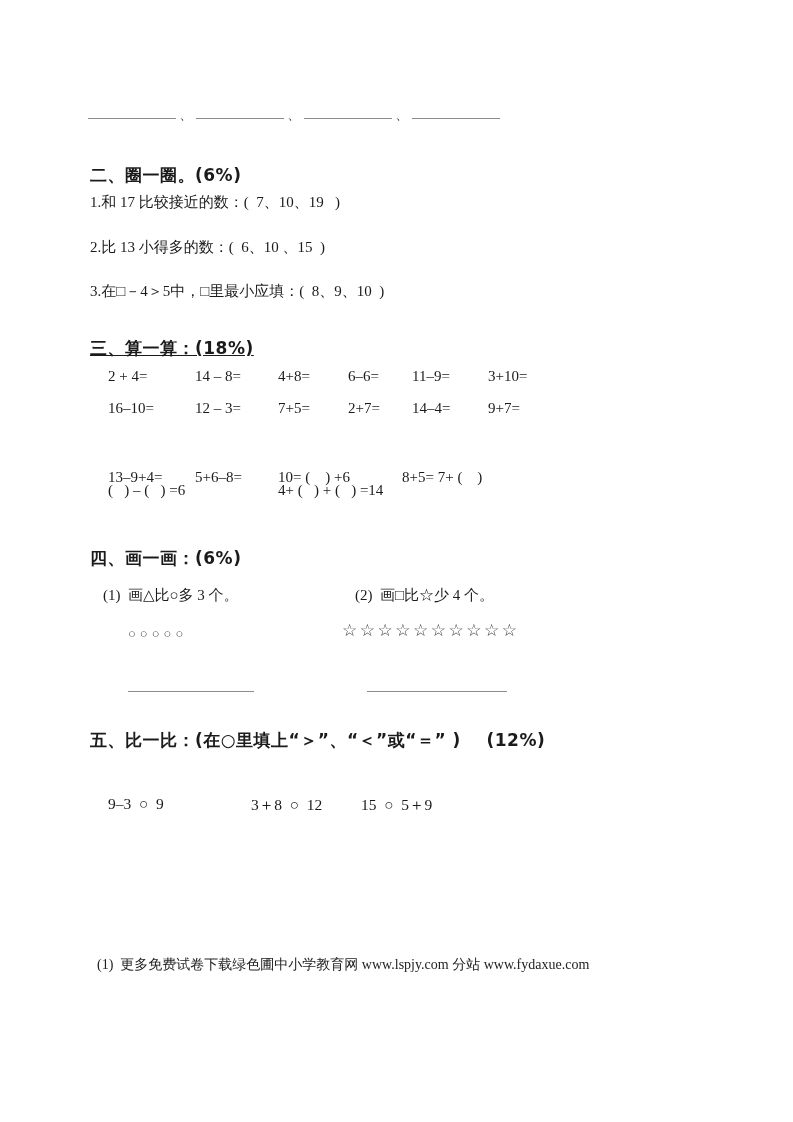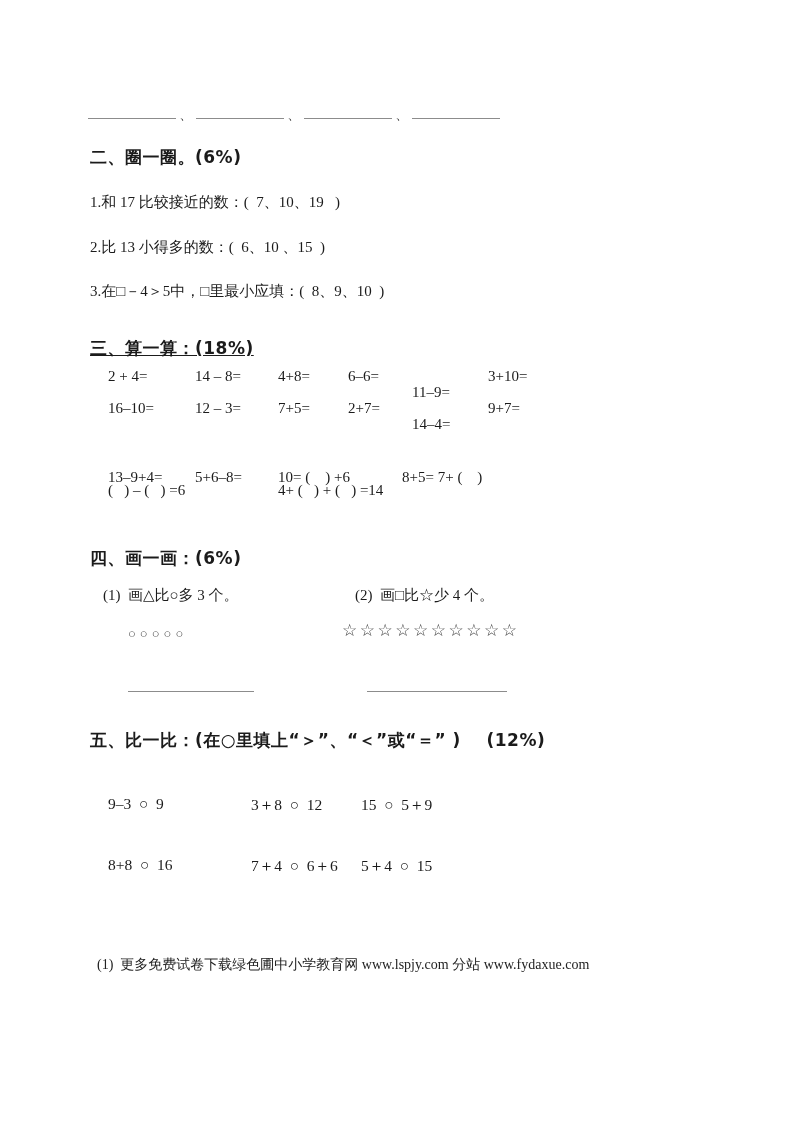--- a/index.html
+++ b/index.html
@@ -25,21 +25,21 @@
   .blank {
     display: inline-block;
     width: 88px;
     height: 14px;
     border-bottom: 1px solid #8c8c8c;
   }
   .sep { font-size: 14px; padding: 0 3px; color: #333; }
   .calc-row { position: absolute; left: 108px; display: flex; font-size: 15px; }
   .calc-row > span { white-space: pre; }
   .cw0 { width: 87px; } .cw1 { width: 83px; } .cw2 { width: 70px; }
-  .cw3 { width: 64px; } .cw4 { width: 76px; margin-top: 16px; }
+  .cw3 { width: 64px; } .cw4 { width: 76px; }
   .cw5 { width: 87px; } .cw6 { width: 83px; } .cw7 { width: 124px; }
   .cw8 { width: 170px; }
   .cmp-row { position: absolute; left: 108px; display: flex; font-size: 15.5px; }
   .cmp-row > span { white-space: pre; }
   .pw0 { width: 107px; } .pw1 { width: 110px; margin-left: 36px; }
   .shapes-circles { font-size: 13px; letter-spacing: 4px; color: #454545; }
   .shapes-stars { font-size: 17px; letter-spacing: 2.5px; color: #454545; }
   .draw-blank {
     position: absolute;
     height: 14px;
@@ -49,21 +49,21 @@
 </style>
 </head>
 <body>
 
 <div class="page">
 
   <div class="abs top-blanks">
     <span class="blank"></span><span class="sep">、</span><span class="blank"></span><span class="sep">、</span><span class="blank"></span><span class="sep">、</span><span class="blank"></span>
   </div>
 
-  <div class="abs heading" style="left:90px; top:146px;">二、圈一圈。(6%)</div>
+  <div class="abs heading" style="left:90px; top:164px;">二、圈一圈。(6%)</div>
   <div class="abs body-text" style="left:90px; top:193px;">1.和 17 比较接近的数：(  7、10、19   )</div>
   <div class="abs body-text" style="left:90px; top:238px;text-align:right;">2.比 13 小得多的数：(  6、10 、15  )</div>
   <div class="abs body-text" style="left:90px; top:282px;">3.在□－4＞5中，□里最小应填：(  8、9、10  )</div>
 
   <div class="abs heading" style="left:90px; top:337px;text-decoration:underline;">三、算一算：(18%)</div>
   <div class="calc-row" style="top:368px;">
     <span class="cw0">2 + 4=</span>
     <span class="cw1">14 – 8=</span>
     <span class="cw2">4+8=</span>
     <span class="cw3">6–6=</span>
@@ -96,21 +96,16 @@
   <div class="abs shapes-stars" style="left:342px; top:620px;">☆☆☆☆☆☆☆☆☆☆</div>
   <div class="draw-blank" style="left:128px; top:677px; width:126px;"></div>
   <div class="draw-blank" style="left:367px; top:677px; width:140px;"></div>
 
   <div class="abs heading" style="left:90px; top:729px;">五、比一比：(在○里填上“＞”、“＜”或“＝” )    (12%)</div>
   <div class="cmp-row" style="top:795px;">
     <span class="pw0">9–3  ○  9</span>
     <span class="pw1">3＋8  ○  12</span>
     <span>15  ○  5＋9</span>
   </div>
-  <div class="cmp-row" style="top:856px;">
-    <span class="pw0">8+8  ○  16</span>
-    <span class="pw1">7＋4  ○  6＋6</span>
-    <span>5＋4  ○  15</span>
-  </div>
 
   <div class="abs footer-line" style="left:97px; top:956px;">(1)  更多免费试卷下载绿色圃中小学教育网 www.lspjy.com 分站 www.fydaxue.com</div>
 
 </div>
 
 </body></html>

